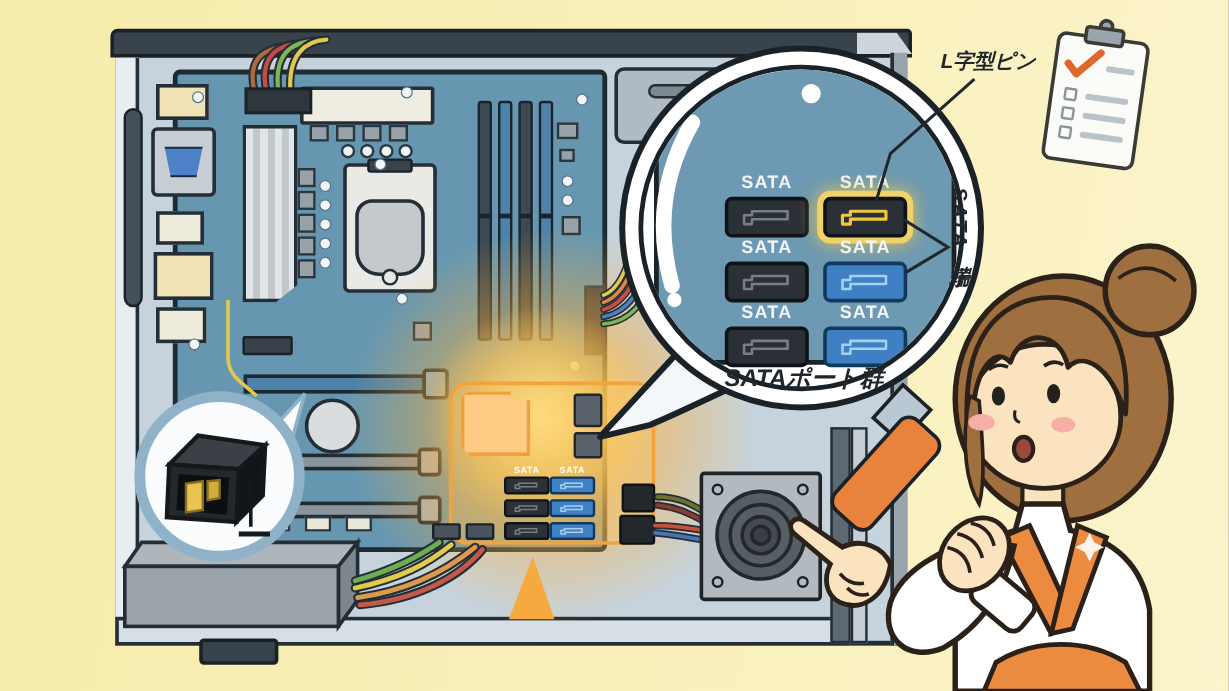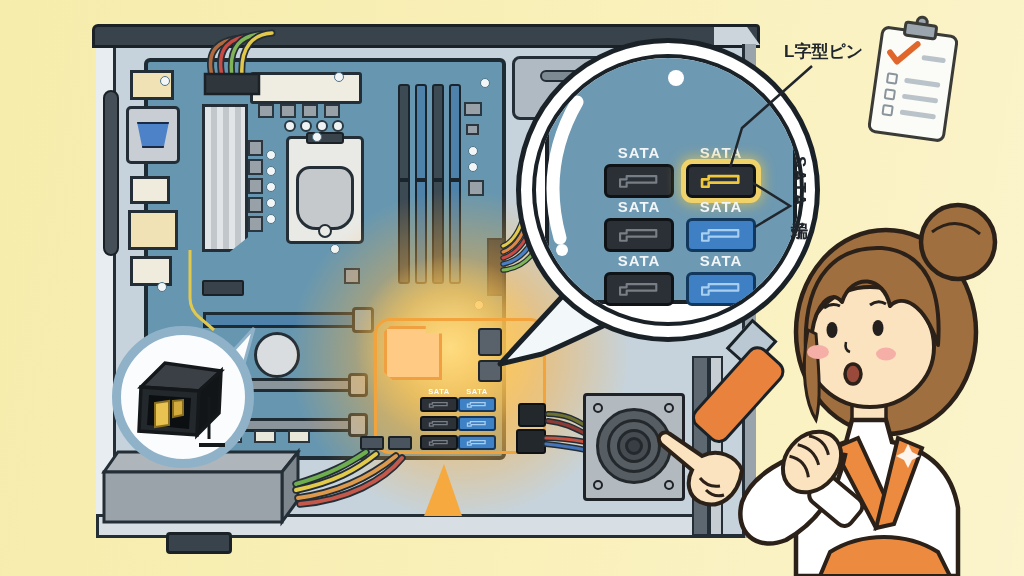--- a/index.html
+++ b/index.html
@@ -79,21 +79,21 @@
   .lport{width:70px;height:34px;border-radius:6px;}
   .lport.dark{background:#2B3036;border:3px solid #0F1316;color:#777E85;}
   .lport.blue{background:#3E80C3;border:3px solid #12385E;color:#A9CFF0;}
   .lport.hl{background:#2B3036;border:3px solid #0F1316;color:#EFC83C;
      box-shadow:0 0 0 5px #EFD269,0 0 14px 6px rgba(240,200,70,.75);}
   .lsvg{left:0;top:0;width:100%;height:100%;}
   .lens-label{left:596px;top:302px;width:148px;text-align:center;font-size:20px;font-weight:bold;color:#1E242A;}
   .ferrule{left:748px;top:330px;width:34px;height:40px;background:#B9C8D2;border:3px solid #1A2228;transform:rotate(42deg);transform-origin:50% 0;}
   .grip{left:751px;top:356px;width:44px;height:104px;background:#E8823C;border:3.5px solid #1A2228;border-radius:12px;transform:rotate(42deg);transform-origin:50% 0;}
   
-  .lbl{font-weight:bold;color:#20262C;}
+  .lbl{font-weight:bold;color:#20262C;font-style:italic;}
   .lbl-lpin{left:784px;top:40px;font-size:17px;}
   .lbl-tanshi{left:788px;top:156px;font-size:17px;writing-mode:vertical-rl;letter-spacing:2px;height:150px;}
   .lbl-checkpoint{left:852px;top:152px;width:170px;text-align:center;font-size:17.5px;color:#3A342C;}
   .clipboard{left:874px;top:30px;width:78px;height:108px;transform:rotate(8deg);}
   .cb-board{left:0;top:0;width:78px;height:108px;background:#FBFBF7;border:3.5px solid #3A3A36;border-radius:8px;}
   .cb-clip{left:22px;top:-8px;width:34px;height:16px;background:#9AA5AD;border:3px solid #3A3A36;border-radius:4px;}
   .cb-knob{left:33px;top:-15px;width:13px;height:13px;border-radius:50%;background:#9AA5AD;border:3px solid #3A3A36;}
   .cb-line{height:5px;background:#BAC3C9;border-radius:2px;}
   .cb-box{width:11px;height:11px;border:2.5px solid #8A949C;border-radius:2px;}
   .pill{left:296px;top:512px;width:414px;height:42px;background:#F6A93F;border:2px solid #EC9424;border-radius:22px;
@@ -376,20 +376,21 @@
         <svg class="lsvg" viewBox="0 0 70 34">
           <path d="M12 24 L12 15 L20 15 L20 11 L56 11 L56 19 L20 19 L20 24 Z" fill="none" stroke="currentColor" stroke-width="2.6" stroke-linejoin="round"></path>
         </svg>
       </div>
     <div class="lport blue" style="left:150px;top:214px">
         <svg class="lsvg" viewBox="0 0 70 34">
           <path d="M12 24 L12 15 L20 15 L20 11 L56 11 L56 19 L20 19 L20 24 Z" fill="none" stroke="currentColor" stroke-width="2.6" stroke-linejoin="round"></path>
         </svg>
       </div>
   </div>
+  <div class="lens-label lbl">SATAポート群</div>
 
   <div class="ferrule"></div>
   <div class="grip"></div>
   <svg style="left:0;top:0;width:1024px;height:576px" viewBox="0 0 1024 576">
     <g transform="rotate(40 835 500)">
         <rect x="810" y="484" width="52" height="32" rx="9" fill="#FFFFFF" stroke="#2B2118" stroke-width="4"></rect>
       </g>
     <g transform="rotate(40 812 462)">
       <ellipse cx="812" cy="462" rx="26" ry="33" fill="#FCE3C0" stroke="#2B2118" stroke-width="4"></ellipse>
       <path d="M793 444 q14 -8 27 2 M790 458 q15 -8 29 2 M791 472 q15 -8 28 4" fill="none" stroke="#2B2118" stroke-width="3"></path>

